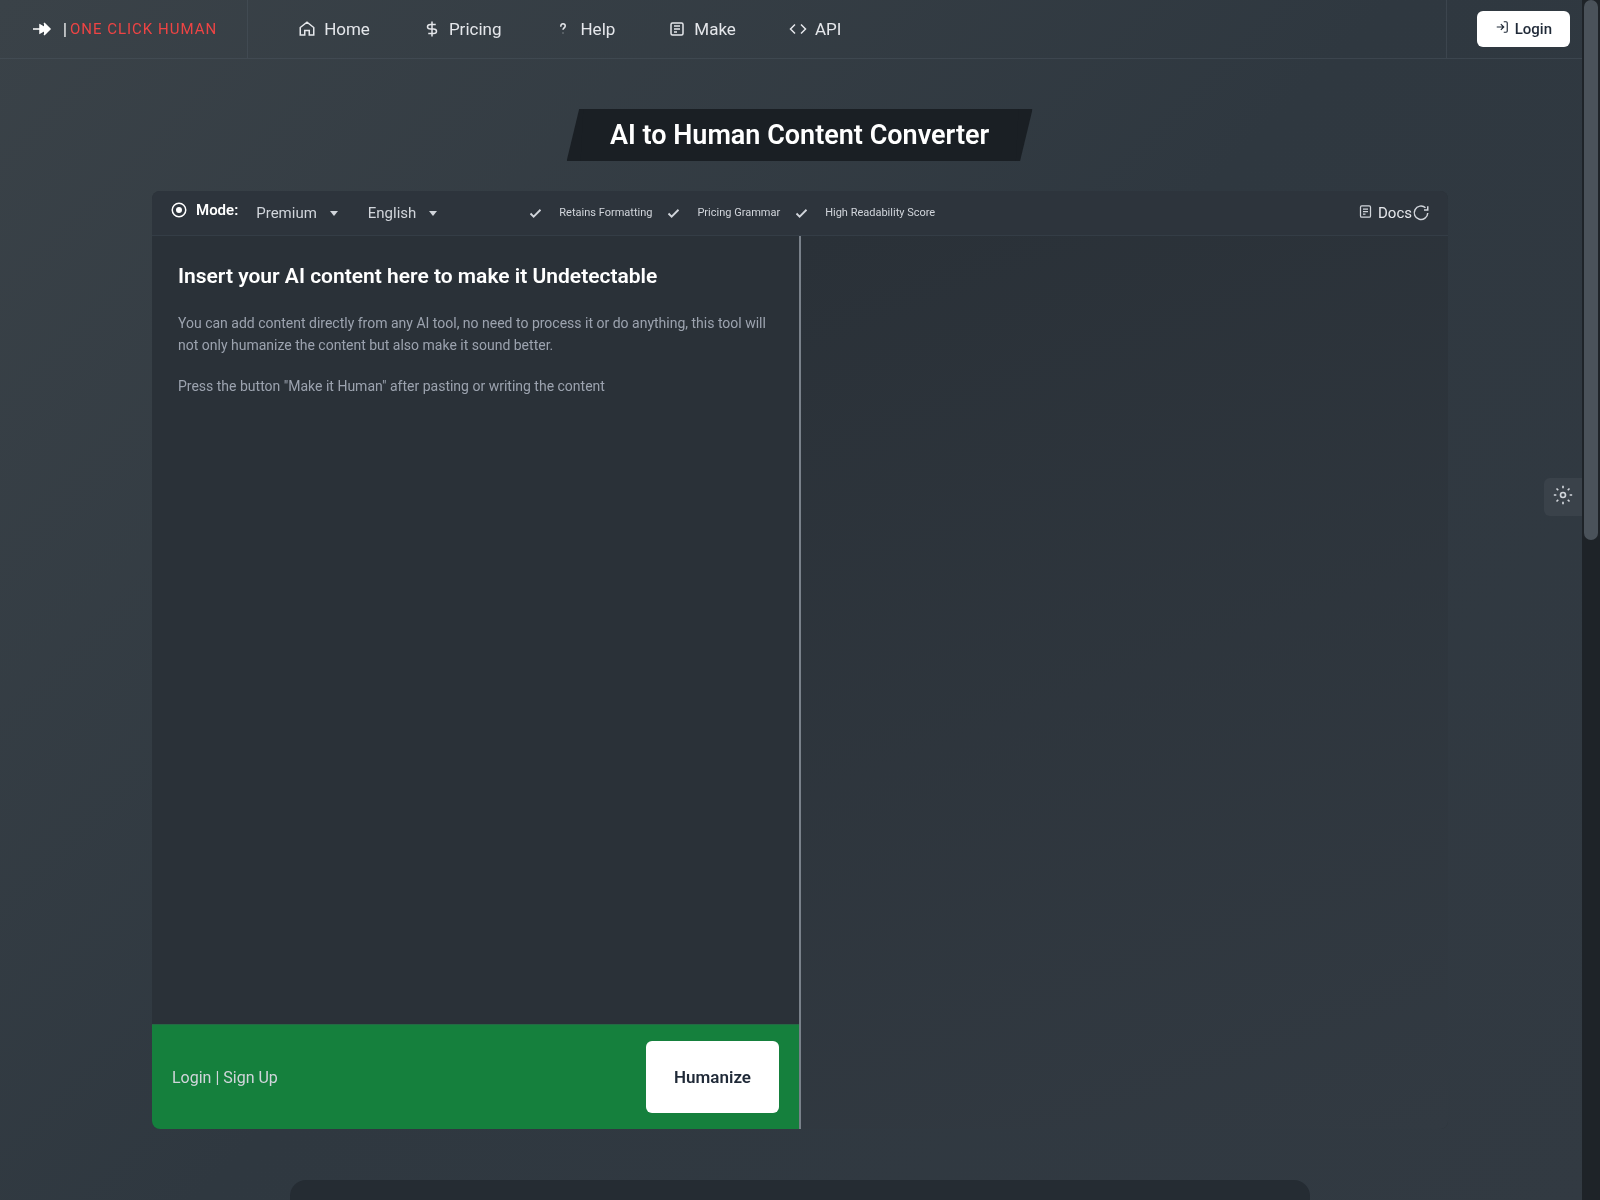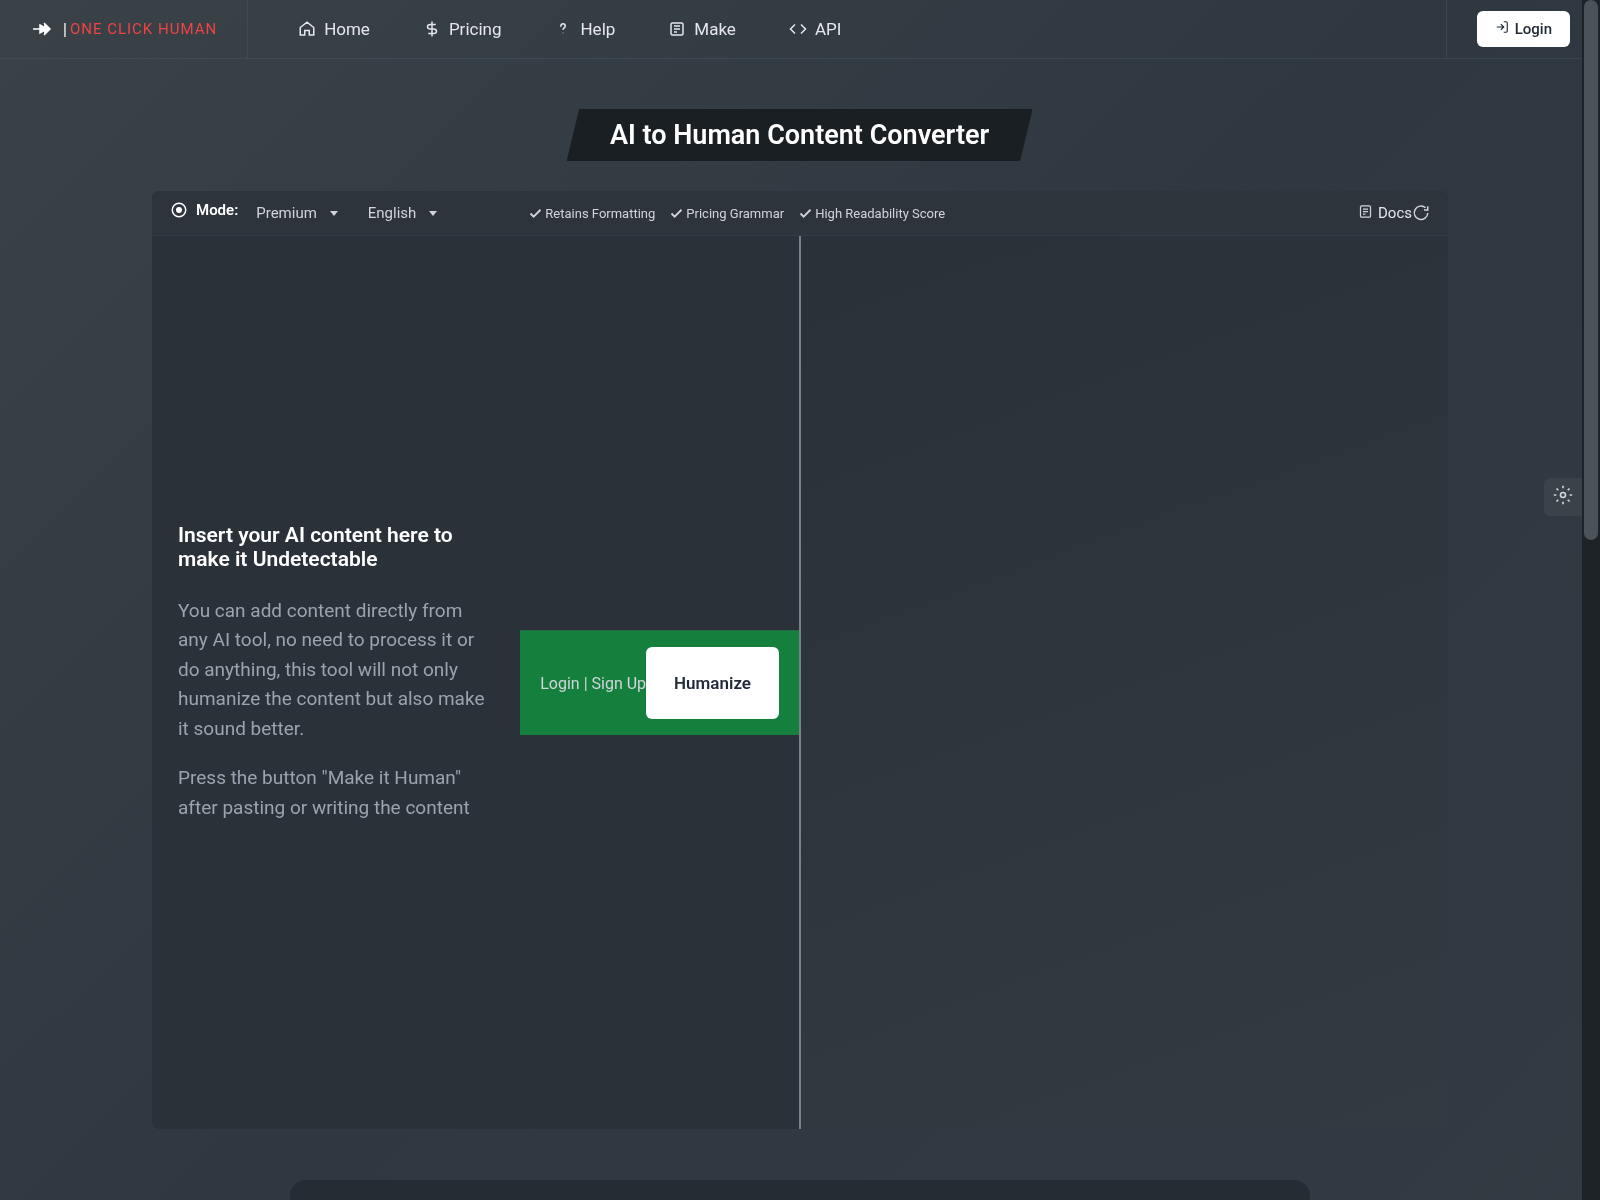--- a/index.html
+++ b/index.html
@@ -195,24 +195,24 @@
     
     .toolbar-center {
       display: flex;
       align-items: center;
       gap: 14px;
       margin-left: 85px;
     }
     
     .feature-tag {
       display: flex;
-      align-items: center;
-      gap: 2px;
+      align-items: flex-start;
+      gap: 16px;
       color: #d1d5db;
-      font-size: 13px;
+      font-size: 11px;
     }
     
     .check-icon {
       width: 15px;
       height: 15px;
     }
     
     .toolbar-right {
       margin-left: auto;
       display: flex;
@@ -234,40 +234,39 @@
     }
     
     .editor-body {
       display: flex;
       height: 893px;
     }
     
     .editor-left {
       flex: 1;
       display: flex;
-      flex-direction: row;
+      flex-direction: column;
       border-right: 2px solid rgba(200, 210, 220, 0.5);
-      align-items: center;
     }
     
     .editor-content {
       flex: 1;
       padding: 28px 26px;
     }
     
     .editor-heading {
       font-size: 21px;
       font-weight: 600;
       color: #fff;
       margin-bottom: 25px;
     }
     
     .editor-text {
       color: #9ca3af;
-      font-size: 19px;
+      font-size: 14px;
       line-height: 1.55;
       margin-bottom: 20px;
     }
     
     .editor-footer {
       display: flex;
       justify-content: space-between;
       align-items: center;
       padding: 16px 20px;
       background: #15803d;

